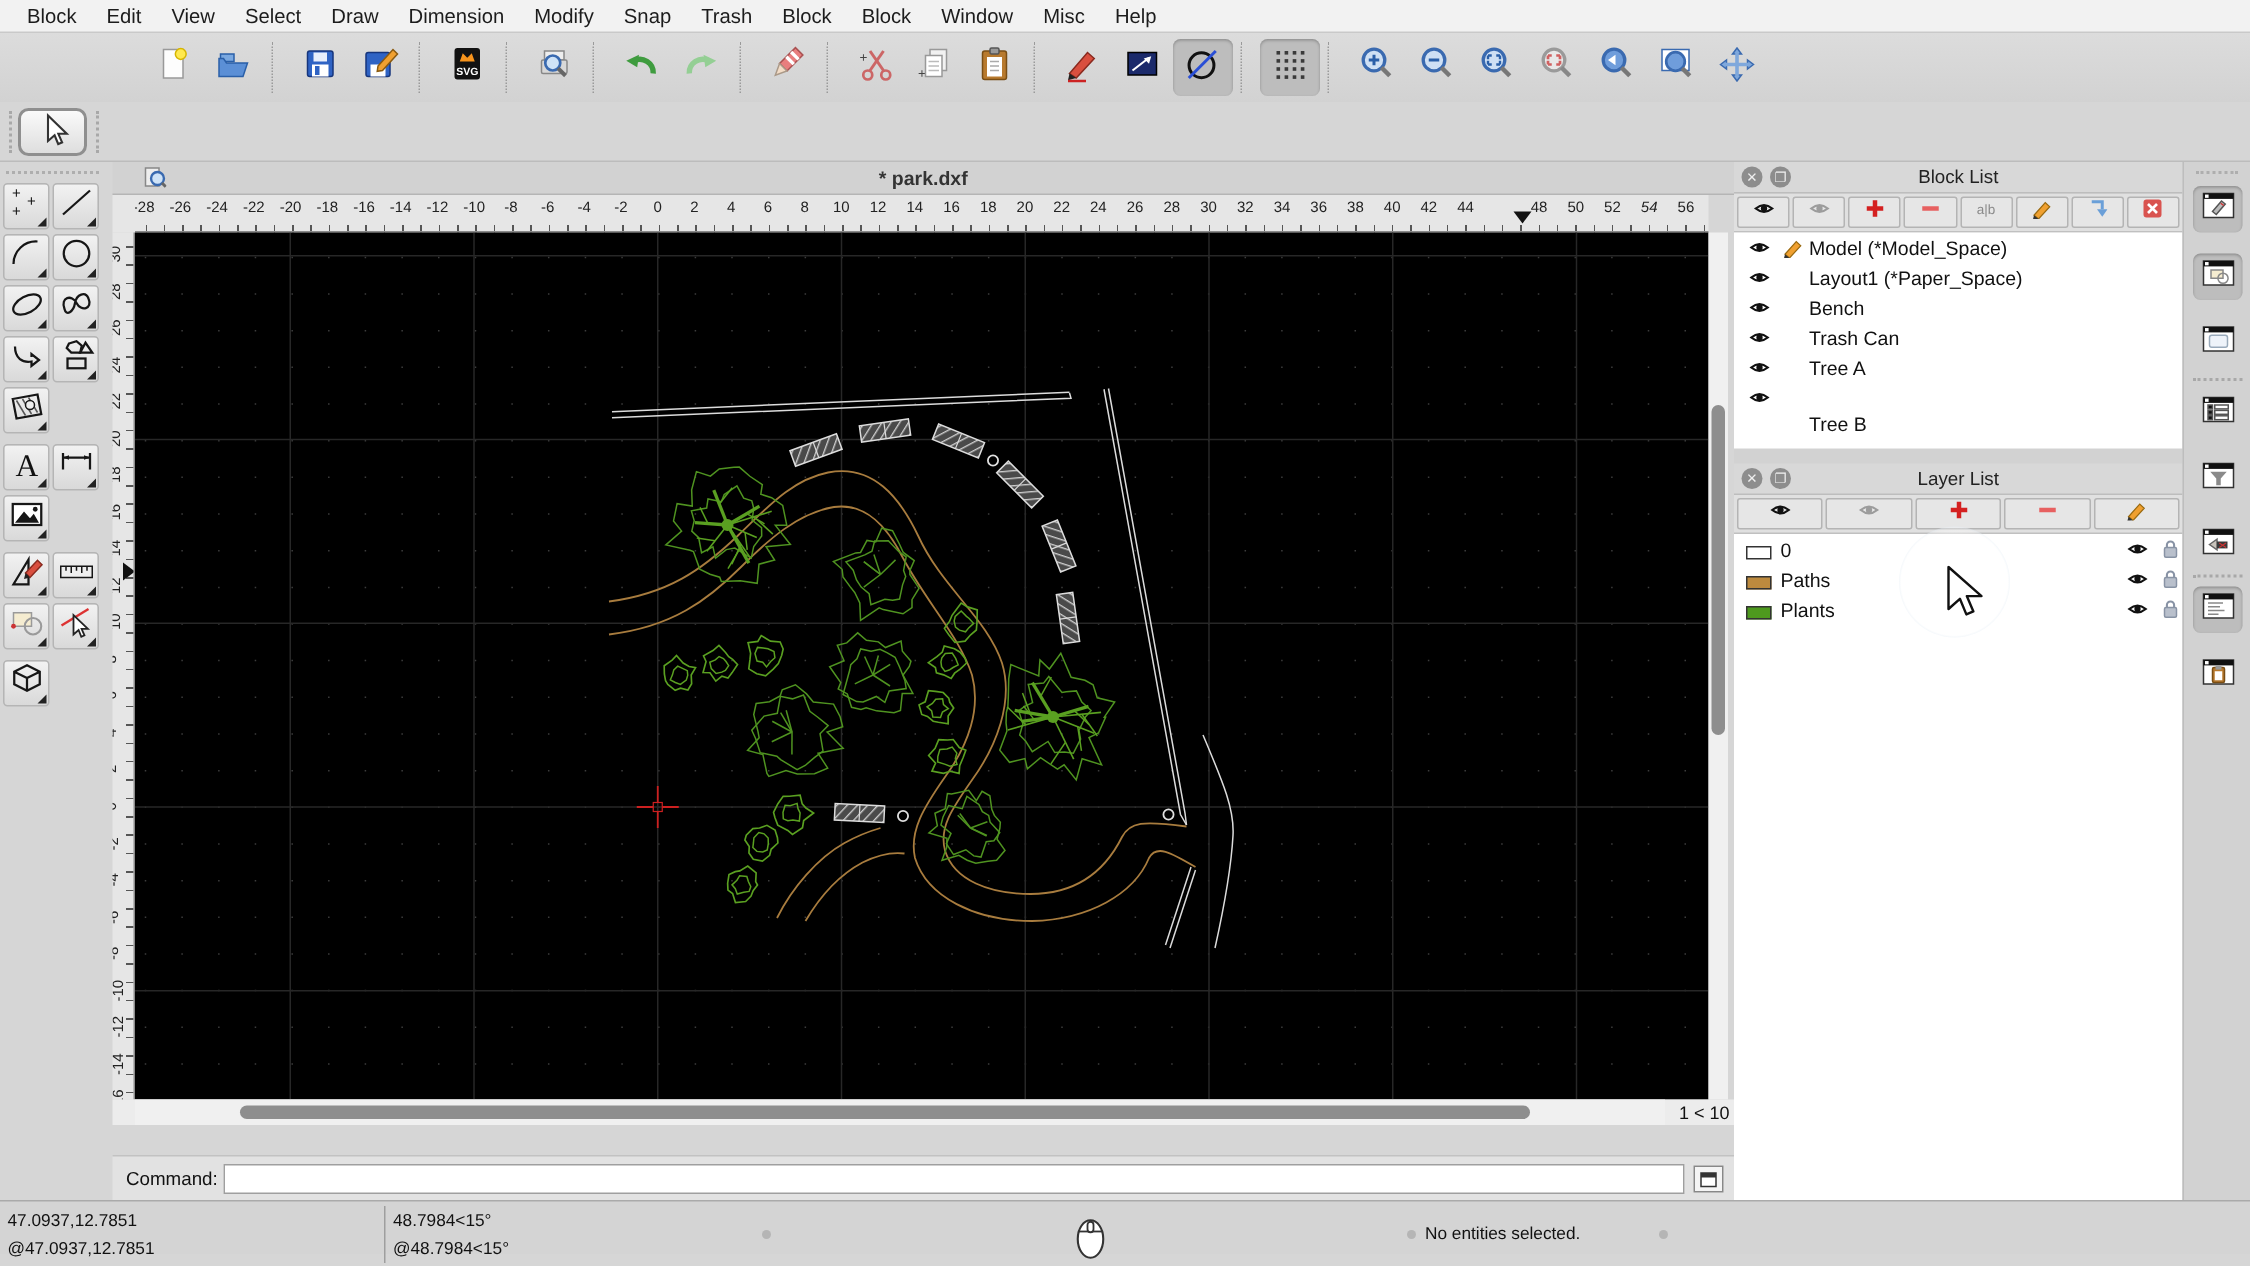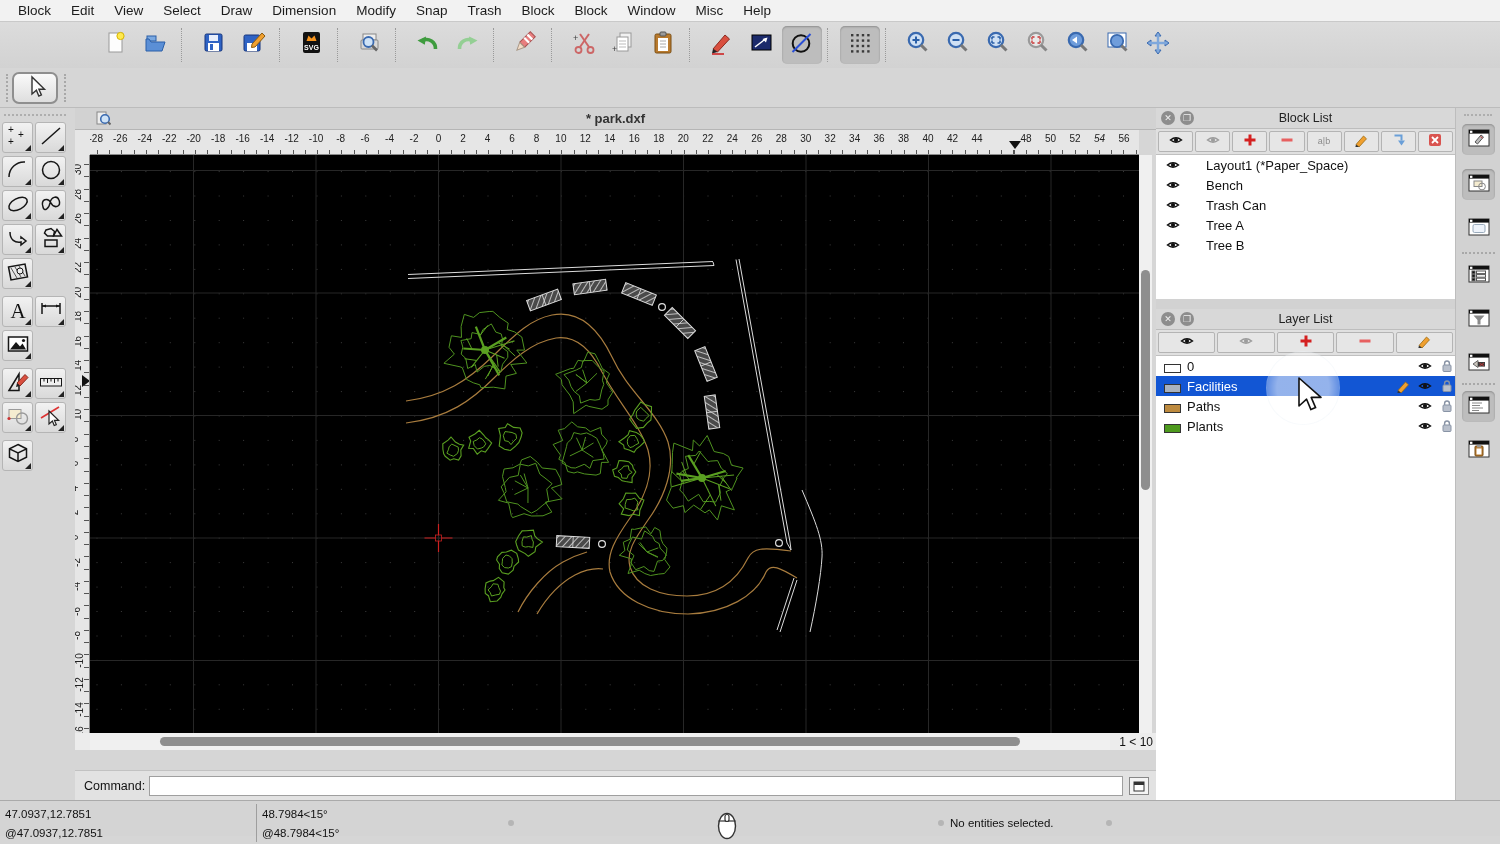--- a/index.html
+++ b/index.html
@@ -807,49 +807,60 @@
                 <path d="M4 4 L10 10 M10 4 L4 10" stroke="#fff" stroke-width="1.8"></path>
               </svg></span>
           </div>
         </div>
       <div class="list-body" id="block-rows" style="height:144px">
           <div class="lrow">
             <span class="rowicon" style="left:10px"><svg width="14" height="14" viewBox="0 0 14 14">
                 <path d="M1.5 7 Q7 2.5 12.5 7 Q7 11.5 1.5 7 Z" fill="none" stroke="#111" stroke-width="1.5"></path>
                 <circle cx="7" cy="7" r="2.1" fill="#111"></circle>
               </svg></span>
-            <span style="position:absolute;left:50px;top:2.5px">Layout1 (*Paper_Space)</span>
+            <span class="rowicon" style="left:32px"><svg width="14" height="14" viewBox="0 0 14 14">
+                <path d="M2 11.5 L9.5 3 L12.5 5.8 L5 14 Z" fill="#f0a030" stroke="#9a6a10" stroke-width="0.8"></path>
+                <path d="M2 11.5 L5 14 L1.2 14.6 Z" fill="#333"></path>
+              </svg></span>
+            <span style="position:absolute;left:50px;top:2.5px">Model (*Model_Space)</span>
           </div>
           <div class="lrow">
             <span class="rowicon" style="left:10px"><svg width="14" height="14" viewBox="0 0 14 14">
                 <path d="M1.5 7 Q7 2.5 12.5 7 Q7 11.5 1.5 7 Z" fill="none" stroke="#111" stroke-width="1.5"></path>
                 <circle cx="7" cy="7" r="2.1" fill="#111"></circle>
               </svg></span>
-            <span style="position:absolute;left:50px;top:2.5px">Bench</span>
+            <span style="position:absolute;left:50px;top:2.5px">Layout1 (*Paper_Space)</span>
           </div>
           <div class="lrow">
             <span class="rowicon" style="left:10px"><svg width="14" height="14" viewBox="0 0 14 14">
                 <path d="M1.5 7 Q7 2.5 12.5 7 Q7 11.5 1.5 7 Z" fill="none" stroke="#111" stroke-width="1.5"></path>
                 <circle cx="7" cy="7" r="2.1" fill="#111"></circle>
               </svg></span>
-            <span style="position:absolute;left:50px;top:2.5px">Trash Can</span>
+            <span style="position:absolute;left:50px;top:2.5px">Bench</span>
           </div>
           <div class="lrow">
             <span class="rowicon" style="left:10px"><svg width="14" height="14" viewBox="0 0 14 14">
                 <path d="M1.5 7 Q7 2.5 12.5 7 Q7 11.5 1.5 7 Z" fill="none" stroke="#111" stroke-width="1.5"></path>
                 <circle cx="7" cy="7" r="2.1" fill="#111"></circle>
               </svg></span>
-            <span style="position:absolute;left:50px;top:2.5px">Tree A</span>
+            <span style="position:absolute;left:50px;top:2.5px">Trash Can</span>
           </div>
           <div class="lrow">
             <span class="rowicon" style="left:10px"><svg width="14" height="14" viewBox="0 0 14 14">
                 <path d="M1.5 7 Q7 2.5 12.5 7 Q7 11.5 1.5 7 Z" fill="none" stroke="#111" stroke-width="1.5"></path>
                 <circle cx="7" cy="7" r="2.1" fill="#111"></circle>
               </svg></span>
-            <span style="position:absolute;left:50px;top:3px">Tree B</span>
+            <span style="position:absolute;left:50px;top:2.5px">Tree A</span>
+          </div>
+          <div class="lrow">
+            <span class="rowicon" style="left:10px"><svg width="14" height="14" viewBox="0 0 14 14">
+                <path d="M1.5 7 Q7 2.5 12.5 7 Q7 11.5 1.5 7 Z" fill="none" stroke="#111" stroke-width="1.5"></path>
+                <circle cx="7" cy="7" r="2.1" fill="#111"></circle>
+              </svg></span>
+            <span style="position:absolute;left:50px;top:20px">Tree B</span>
           </div>
         </div>
     </div>
     <div style="height:10px"></div>
     <div id="layerlist-panel">
       <div class="panel-titlebar">
         <div class="tb-circle" style="left:5px">✕</div>
         <div class="tb-circle" style="left:24px">❐</div>
         <div class="panel-title">Layer List</div>
       </div>
@@ -881,37 +892,20 @@
                 <path d="M2 11.5 L9.5 3 L12.5 5.8 L5 14 Z" fill="#f0a030" stroke="#9a6a10" stroke-width="0.8"></path>
                 <path d="M2 11.5 L5 14 L1.2 14.6 Z" fill="#333"></path>
               </svg></span>
           </div>
         </div>
       <div class="list-body" id="layer-rows" style="height:444px">
           <div class="lrow">
             <span class="rowicon" style="left:8px;top:5px">
        <span style="display:inline-block;width:17px;height:9px;background:#ffffff;border:1px solid #333"></span></span>
             <span style="position:absolute;left:31px;top:2.5px">0</span>
-            <span class="rowicon" style="left:262px"><svg width="14" height="14" viewBox="0 0 14 14">
-                <path d="M1.5 7 Q7 2.5 12.5 7 Q7 11.5 1.5 7 Z" fill="none" stroke="#111" stroke-width="1.5"></path>
-                <circle cx="7" cy="7" r="2.1" fill="#111"></circle>
-              </svg></span>
-            <span class="rowicon" style="left:284px"><svg width="14" height="14" viewBox="0 0 14 14">
-                <rect x="3" y="6" width="8" height="6.5" rx="1" fill="#b9c0cc" stroke="#8893a5"></rect>
-                <path d="M4.6 6 V4.4 A2.4 2.4 0 0 1 9.4 4.4 V6" fill="none" stroke="#8893a5" stroke-width="1.4"></path>
-              </svg></span>
-          </div>
-          <div class="lrow sel">
-            <span class="rowicon" style="left:8px;top:5px">
-       <span style="display:inline-block;width:17px;height:9px;background:#a9b2bf;border:1px solid #333"></span></span>
-            <span style="position:absolute;left:31px;top:2.5px">Facilities</span>
-            <span class="rowicon" style="left:240px"><svg width="14" height="14" viewBox="0 0 14 14">
-                <path d="M2 11.5 L9.5 3 L12.5 5.8 L5 14 Z" fill="#f0a030" stroke="#9a6a10" stroke-width="0.8"></path>
-                <path d="M2 11.5 L5 14 L1.2 14.6 Z" fill="#333"></path>
-              </svg></span>
             <span class="rowicon" style="left:262px"><svg width="14" height="14" viewBox="0 0 14 14">
                 <path d="M1.5 7 Q7 2.5 12.5 7 Q7 11.5 1.5 7 Z" fill="none" stroke="#111" stroke-width="1.5"></path>
                 <circle cx="7" cy="7" r="2.1" fill="#111"></circle>
               </svg></span>
             <span class="rowicon" style="left:284px"><svg width="14" height="14" viewBox="0 0 14 14">
                 <rect x="3" y="6" width="8" height="6.5" rx="1" fill="#b9c0cc" stroke="#8893a5"></rect>
                 <path d="M4.6 6 V4.4 A2.4 2.4 0 0 1 9.4 4.4 V6" fill="none" stroke="#8893a5" stroke-width="1.4"></path>
               </svg></span>
           </div>
           <div class="lrow">

